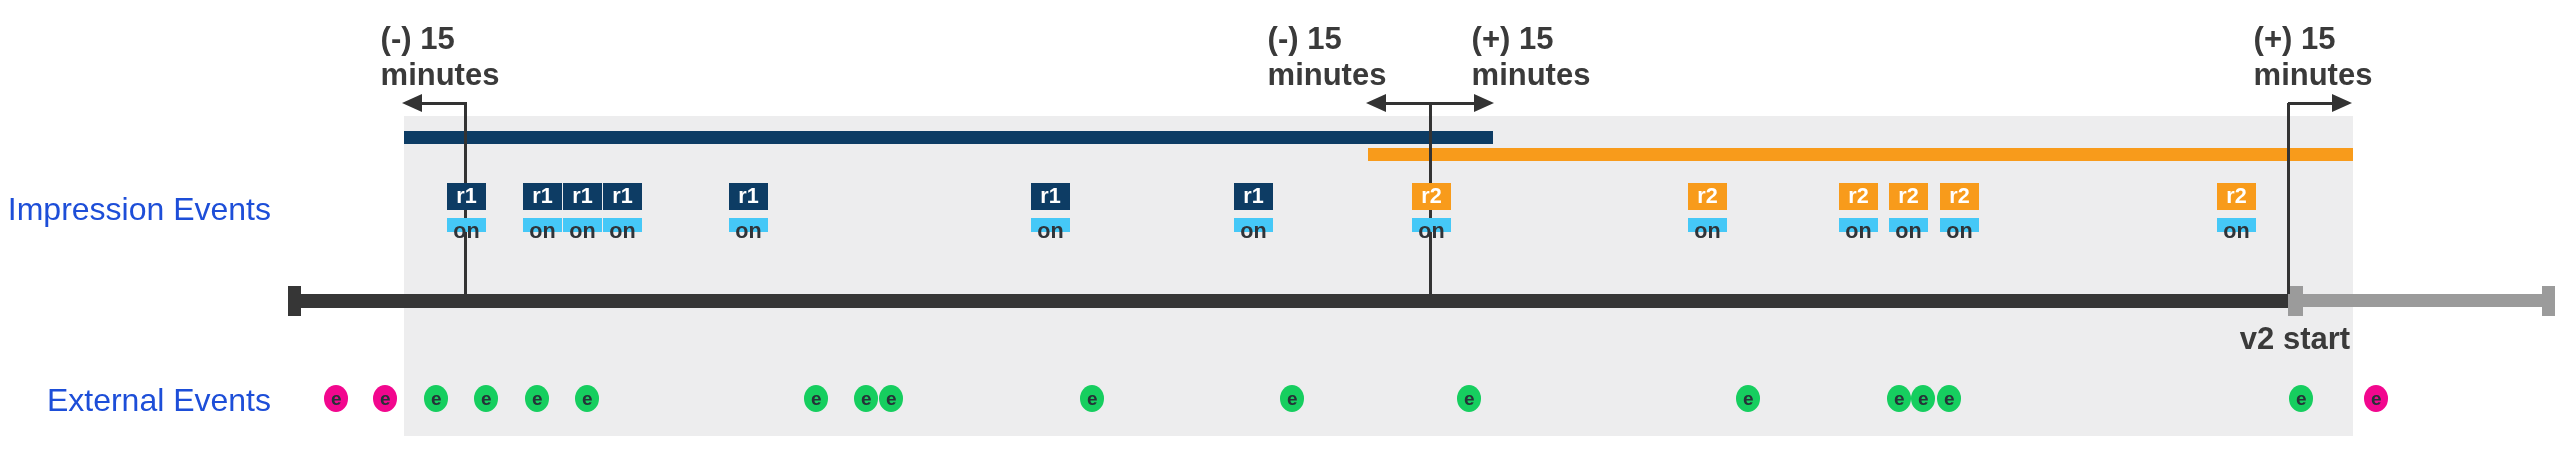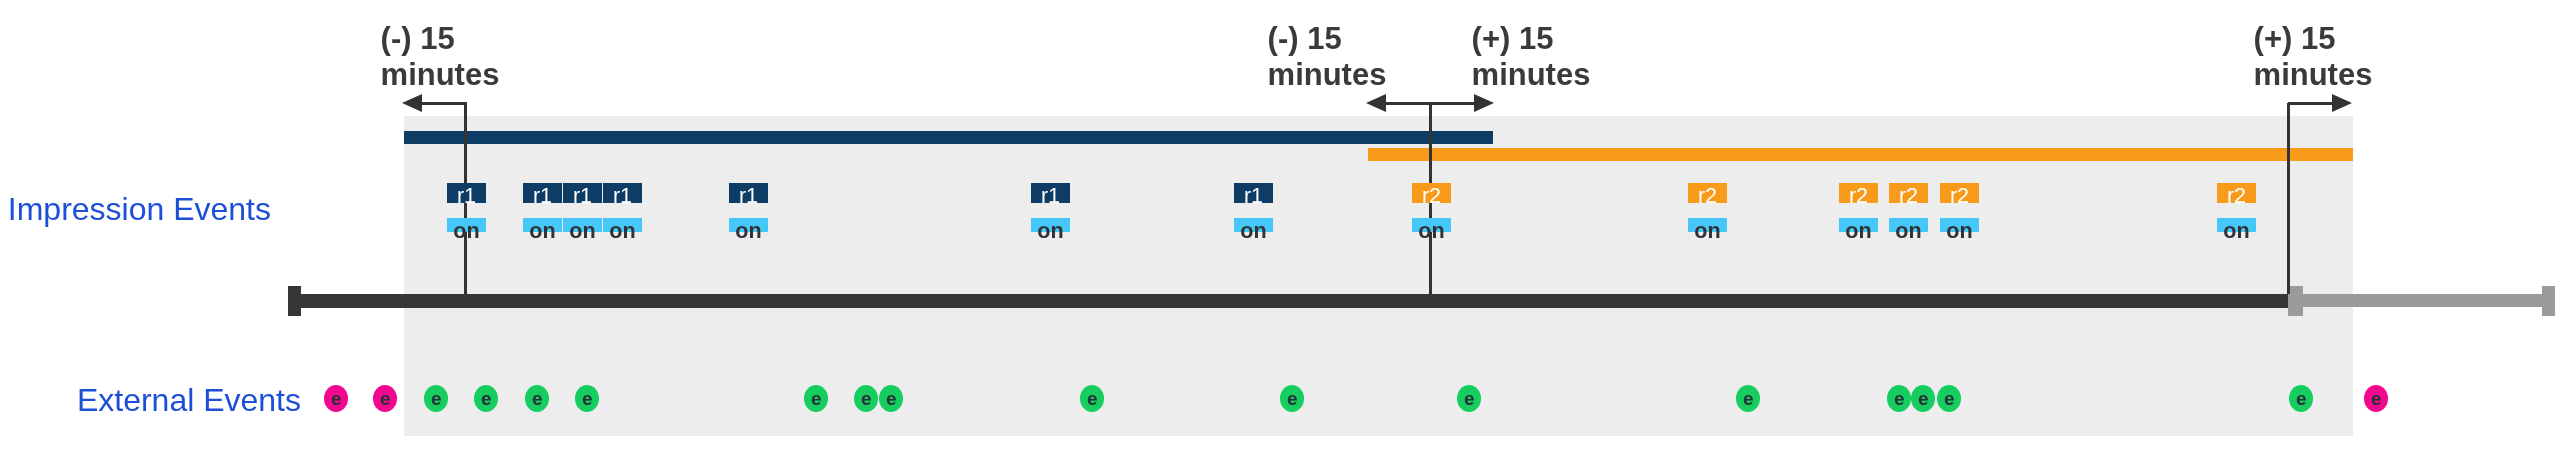--- a/index.html
+++ b/index.html
@@ -9,41 +9,42 @@
   .backdrop{z-index:0;}
   .bar{z-index:1;}
   .tline{z-index:2;}
   .vline{position:absolute;width:2.8px;z-index:3;}
   .aline{position:absolute;height:2.8px;z-index:4;}
   .ahead{position:absolute;width:0;height:0;z-index:4;}
   .rowlabel{font-size:32px;font-weight:400;color:#1d4ed8;text-align:right;line-height:38px;white-space:nowrap;z-index:5;}
   .startlabel{font-size:31px;font-weight:700;color:#3a3a3a;text-align:center;line-height:34px;white-space:nowrap;z-index:5;}
   .callout{position:absolute;top:20.7px;transform:translateX(-50%);font-size:31px;font-weight:700;color:#3a3a3a;line-height:36px;white-space:nowrap;z-index:5;}
   .callout span{display:block;}
-  .rbox{position:absolute;top:183px;width:39px;height:20px;line-height:26px;text-align:center;font-size:21.6px;font-weight:400;color:#ffffff;z-index:5;}
+  .rbox{position:absolute;top:183px;width:39px;height:27px;line-height:26px;text-align:center;font-size:21.6px;font-weight:700;color:#ffffff;z-index:5;}
   .onbox{position:absolute;top:218px;width:39px;height:14px;line-height:25.4px;text-align:center;font-size:21.6px;font-weight:700;color:#2f3338;z-index:5;}
   .edot{position:absolute;top:385px;width:24.4px;height:27px;border-radius:50%;line-height:27px;text-align:center;font-size:19px;font-weight:700;color:#263238;z-index:5;}
 </style>
 </head>
 <body>
 
 <div id="canvas">
   <div class="abs backdrop" style="left: 404px; top: 116px; width: 1949px; height: 320px; background: rgb(237, 237, 238);"></div>
 
   <div class="abs bar" style="left: 404px; top: 131px; width: 1089px; height: 13px; background: rgb(13, 60, 100);"></div>
   <div class="abs bar" style="left: 1368px; top: 148px; width: 985px; height: 13px; background: rgb(248, 155, 27);"></div>
 
   <div class="abs tline" style="left: 294px; top: 294px; width: 1994px; height: 14px; background: rgb(54, 54, 54);"></div>
   <div class="abs tline" style="left: 288px; top: 286px; width: 13px; height: 30px; background: rgb(54, 54, 54);"></div>
   <div class="abs tline" style="left: 2303px; top: 294px; width: 240px; height: 13px; background: rgb(155, 155, 155);"></div>
   <div class="abs tline" style="left: 2288px; top: 286px; width: 15px; height: 30px; background: rgb(155, 155, 155);"></div>
   <div class="abs tline" style="left: 2542px; top: 286px; width: 13px; height: 30px; background: rgb(155, 155, 155);"></div>
 
   <div class="abs rowlabel" style="left: 0px; top: 190px; width: 271px; height: 38px;">Impression Events</div>
-  <div class="abs rowlabel" style="left: 0px; top: 381px; width: 271px; height: 38px; padding-left: 30px;">External Events</div>
+  <div class="abs rowlabel" style="left: 0px; top: 381px; width: 271px; height: 38px;">External Events</div>
+  <div class="abs startlabel" style="left: 2220px; top: 322px; width: 150px; height: 34px;">v2 start</div>
 <div class="vline" style="left: 464px; top: 103px; height: 191px; background: rgb(51, 51, 51);"></div>
     <div class="vline" style="left: 1429px; top: 103px; height: 191px; background: rgb(51, 51, 51);"></div>
     <div class="vline" style="left: 2287px; top: 103px; height: 191px; background: rgb(51, 51, 51);"></div>
     <div class="aline" style="left: 419px; width: 48px; top: 102px; background: rgb(51, 51, 51);"></div>
     <div class="ahead" style="left: 402px; top: 94px; border-top: 9.4px solid transparent; border-bottom: 9.4px solid transparent; border-right: 20px solid rgb(51, 51, 51);"></div>
     <div class="aline" style="left: 1383px; width: 94px; top: 102px; background: rgb(51, 51, 51);"></div>
     <div class="ahead" style="left: 1366px; top: 94px; border-top: 9.4px solid transparent; border-bottom: 9.4px solid transparent; border-right: 20px solid rgb(51, 51, 51);"></div>
     <div class="ahead" style="left: 1474px; top: 94px; border-top: 9.4px solid transparent; border-bottom: 9.4px solid transparent; border-left: 20px solid rgb(51, 51, 51);"></div>
     <div class="aline" style="left: 2288px; width: 46px; top: 102px; background: rgb(51, 51, 51);"></div>
     <div class="ahead" style="left: 2332px; top: 94px; border-top: 9.4px solid transparent; border-bottom: 9.4px solid transparent; border-left: 20px solid rgb(51, 51, 51);"></div>

